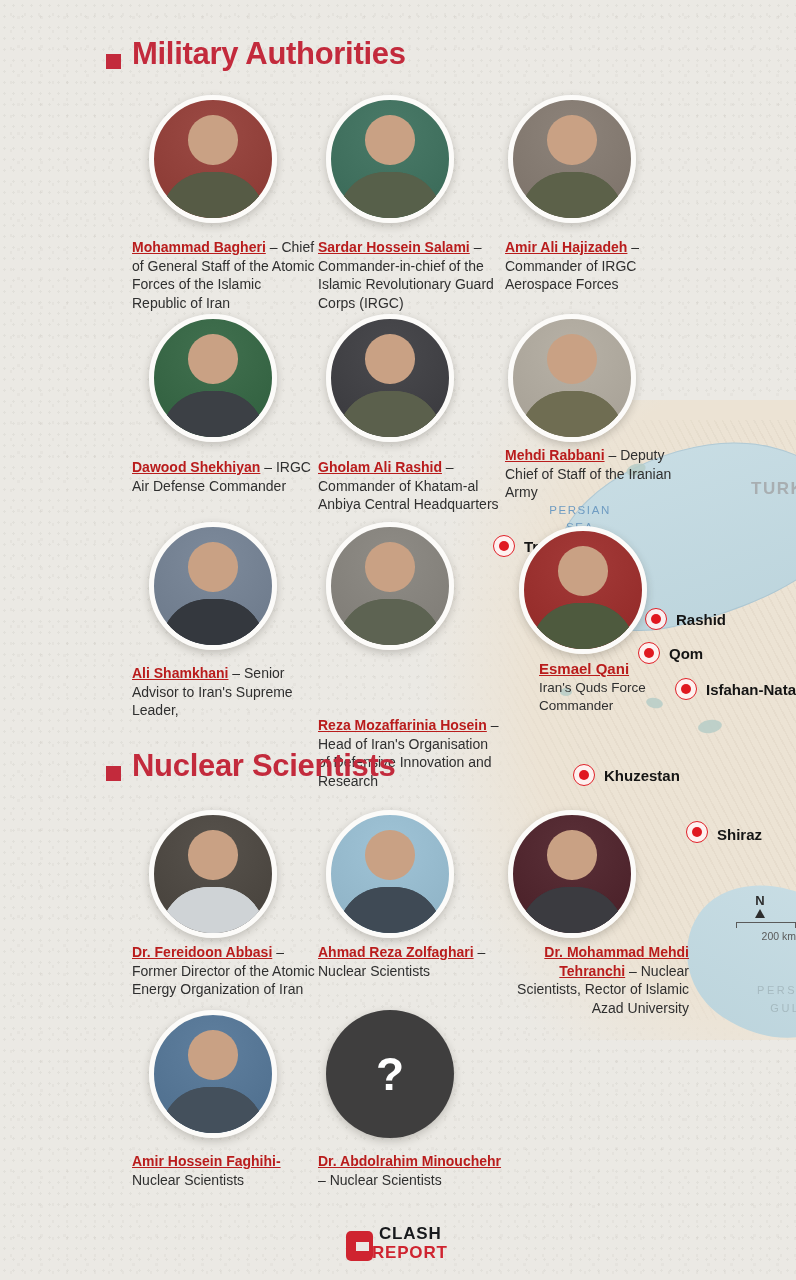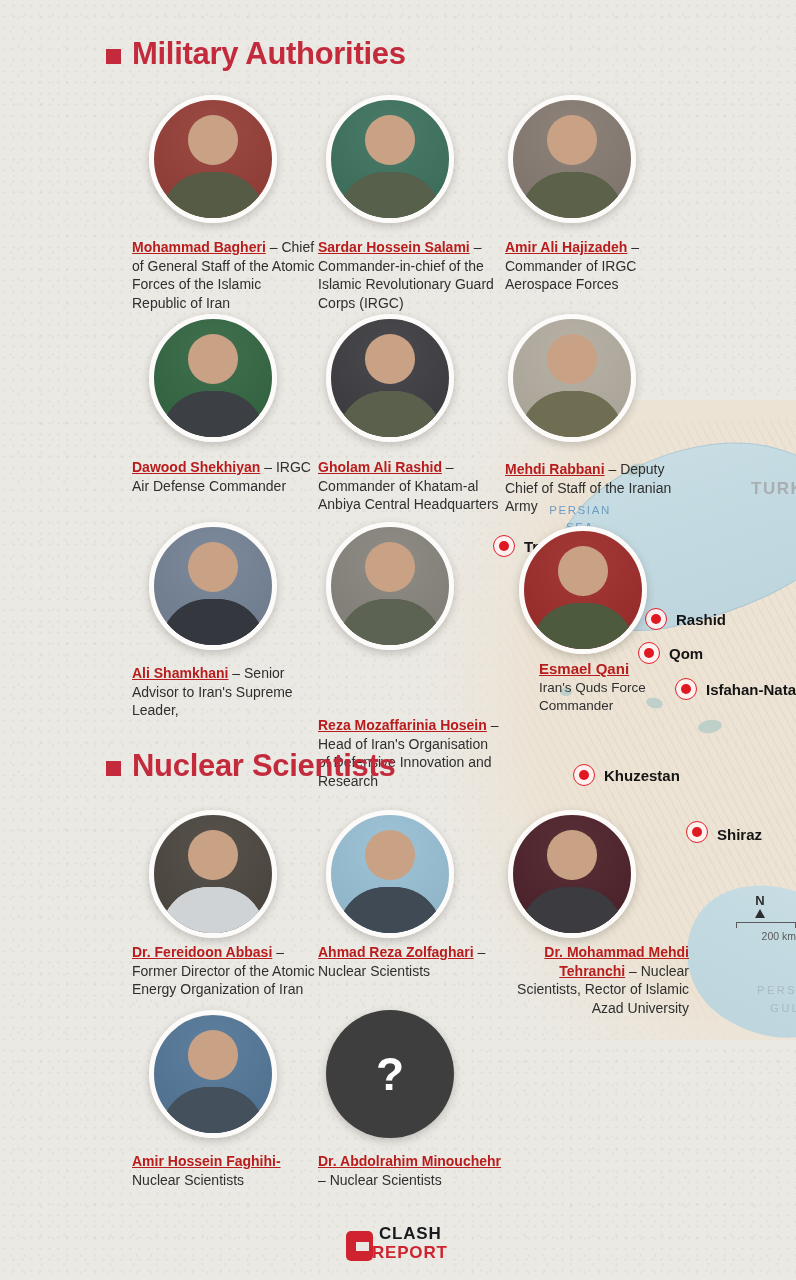--- a/index.html
+++ b/index.html
@@ -73,21 +73,21 @@
   .marker .ring{
     width:22px;height:22px;border-radius:50%;flex:0 0 aupx;flex:0 0 22px;
     border:1.5px solid #e02128;background:rgba(255,242,242,.92);
     display:flex;align-items:center;justify-content:center;box-sizing:border-box;
   }
   .marker .dot{width:10px;height:10px;border-radius:50%;background:#e01820;}
   .marker .mlabel{font-size:15px;font-weight:700;color:#141414;white-space:nowrap;}
 
   
   .sec-title{
-    position:absolute;display:flex;align-items:center;gap:11px;z-index:3;
+    position:absolute;display:flex;align-items:flex-end;gap:11px;z-index:3;
     color:#c32a3c;font-weight:800;font-size:31px;letter-spacing:-.3px;line-height:1;
   }
   .sec-title .sq{width:15px;height:15px;background:#c32a3c;margin-top:6px;flex:0 0 15px;}
 
   
   .photo{
     position:absolute;width:128px;height:128px;border-radius:50%;
     border:5px solid #fcfbf9;box-sizing:border-box;overflow:hidden;
     box-shadow:0 3px 9px rgba(40,35,28,.22);z-index:2;
   }
@@ -216,21 +216,21 @@
         <div class="torso" style="background: rgb(91, 96, 76);"></div>
         <div class="head"></div>
         <div class="torso" style="background: rgb(91, 96, 76);"></div>
       </div>
       <div class="caption" style="left: 318px; top: 458px;"><span class="pname">Gholam Ali Rashid</span><span> – Commander of Khatam-al Anbiya Central Headquarters</span></div>
       <div class="photo" style="background: radial-gradient(circle at 50% 28%, rgb(183, 177, 166) 0%, rgb(165, 159, 148) 100%); left: 508px; top: 314px;">
         <div class="torso" style="background: rgb(111, 109, 82);"></div>
         <div class="head"></div>
         <div class="torso" style="background: rgb(111, 109, 82);"></div>
       </div>
-      <div class="caption" style="left: 505px; top: 460px;"><span class="pname">Mehdi Rabbani</span><span> – Deputy Chief of Staff of the Iranian Army</span></div>
+      <div class="caption" style="left: 505px; top: 446px;"><span class="pname">Mehdi Rabbani</span><span> – Deputy Chief of Staff of the Iranian Army</span></div>
       <div class="photo" style="background: radial-gradient(circle at 50% 28%, rgb(125, 138, 155) 0%, rgb(107, 120, 137) 100%); left: 149px; top: 522px;">
         <div class="torso" style="background: rgb(52, 56, 62);"></div>
         <div class="head"></div>
         <div class="torso" style="background: rgb(52, 56, 62);"></div>
       </div>
       <div class="caption" style="left: 132px; top: 664px;"><span class="pname">Ali Shamkhani</span><span> – Senior Advisor to Iran's Supreme Leader,</span></div>
       <div class="photo" style="background: radial-gradient(circle at 50% 28%, rgb(143, 140, 134) 0%, rgb(125, 122, 116) 100%); left: 326px; top: 522px;">
         <div class="torso" style="background: rgb(93, 99, 82);"></div>
         <div class="head"></div>
         <div class="torso" style="background: rgb(93, 99, 82);"></div>

